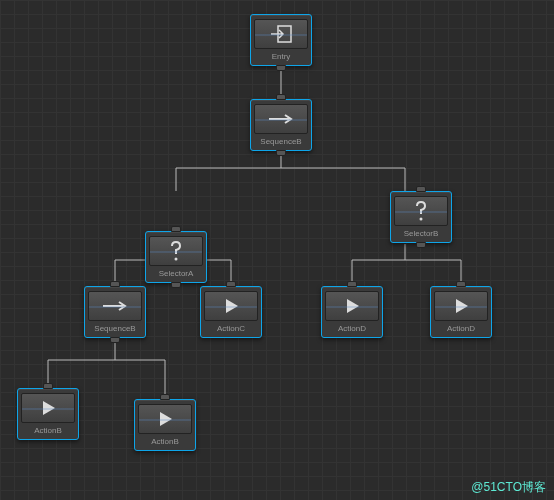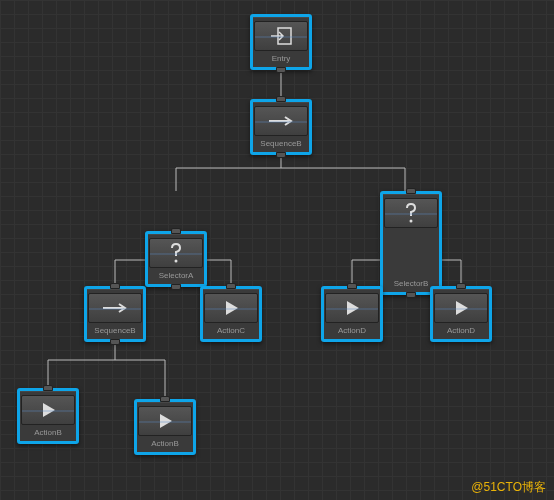--- a/index.html
+++ b/index.html
@@ -11,21 +11,21 @@
       linear-gradient(90deg, #333 1px, transparent 1px);
     background-size: 14px 14px;
     font-family: Arial, sans-serif;
     font-size: 9px;
     color: #aaa;
     position: relative;
   }
   .node {
     position: absolute;
     width: 62px;
-    border: 3px solid #0ea5e9;
+    border: 1px solid #0ea5e9;
     border-radius: 3px;
     background: #3a3a3a;
     box-shadow: 0 2px 4px rgba(0,0,0,0.5), inset 0 1px 0 rgba(255,255,255,0.07);
     display: flex;
     flex-direction: column;
     align-items: center;
     padding-bottom: 4px;
   }
   .node .iconwrap {
     width: 54px;
@@ -61,21 +61,21 @@
     transform: translateX(-50%);
   }
   .port.top { top: -6px; border-radius: 2px 2px 0 0; }
   .port.bot { bottom: -6px; border-radius: 0 0 2px 2px; }
   svg.wires { position: absolute; top:0; left:0; width:554px; height:500px; pointer-events:none; }
   svg.wires line { stroke: #bbb; stroke-width: 1; }
   .watermark {
     position: absolute;
     right: 8px;
     bottom: 4px;
-    color: #eab308;
+    color: #5eead4;
     font-size: 12px;
   }
 </style>
 </head>
 <body>
 
 <svg class="wires">
 
   <line x1="281" y1="67" x2="281" y2="99"></line>
 
@@ -127,21 +127,21 @@
     <div class="port bot"></div>
   <div class="iconwrap">
     <svg width="14" height="22" viewBox="0 0 14 22">
         <path d="M3 6 Q3 2 7 2 Q11 2 11 6 Q11 9 7 10 L7 14" fill="none" stroke="#ddd" stroke-width="2"></path>
         <circle cx="7" cy="19" r="1.5" fill="#ddd"></circle>
       </svg>
   </div>
   <div class="label">SelectorA</div>
 </div>
 
-<div class="node" style="left:380px; top:191px;gap:48px;">
+<div class="node" style="left:390px; top:191px;">
   <div class="port top"></div>
     <div class="port bot"></div>
   <div class="iconwrap">
     <svg width="14" height="22" viewBox="0 0 14 22">
         <path d="M3 6 Q3 2 7 2 Q11 2 11 6 Q11 9 7 10 L7 14" fill="none" stroke="#ddd" stroke-width="2"></path>
         <circle cx="7" cy="19" r="1.5" fill="#ddd"></circle>
       </svg>
   </div>
   <div class="label">SelectorB</div>
 </div>

